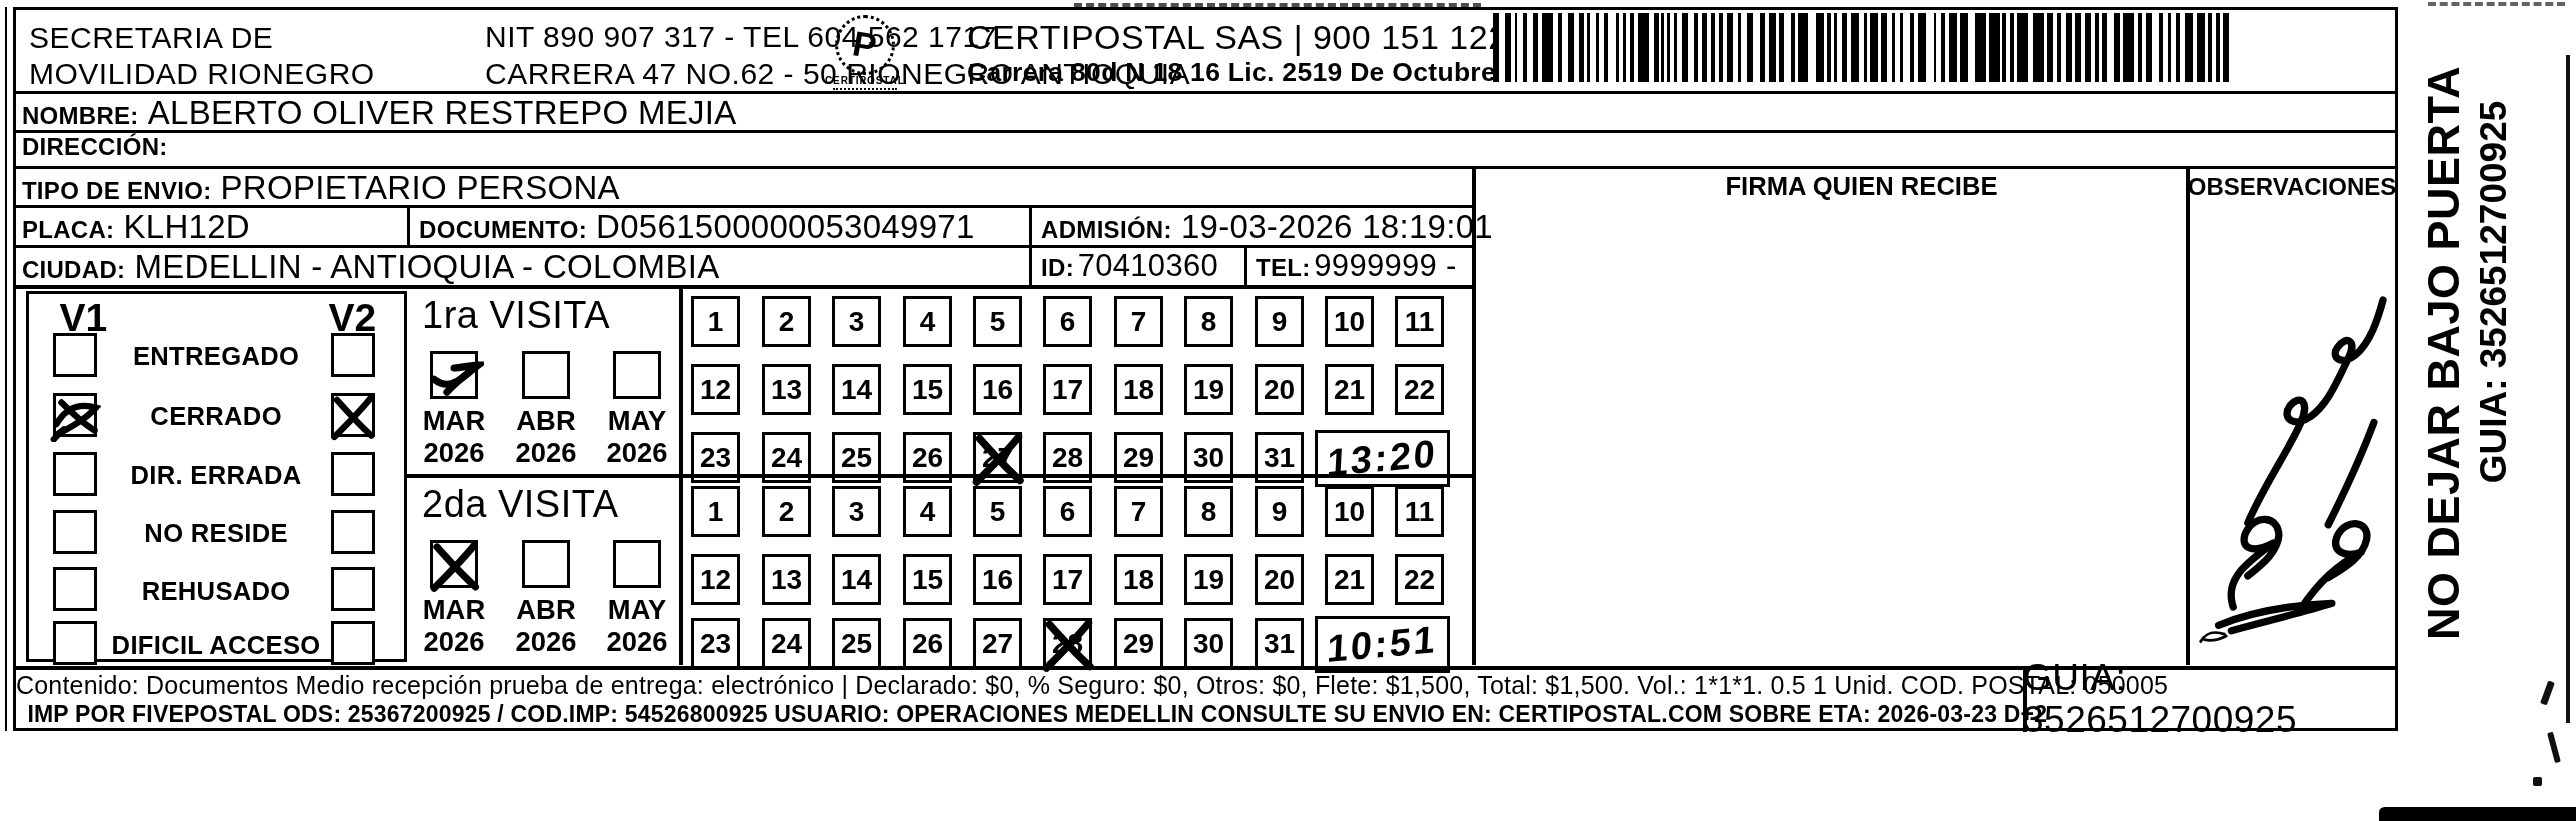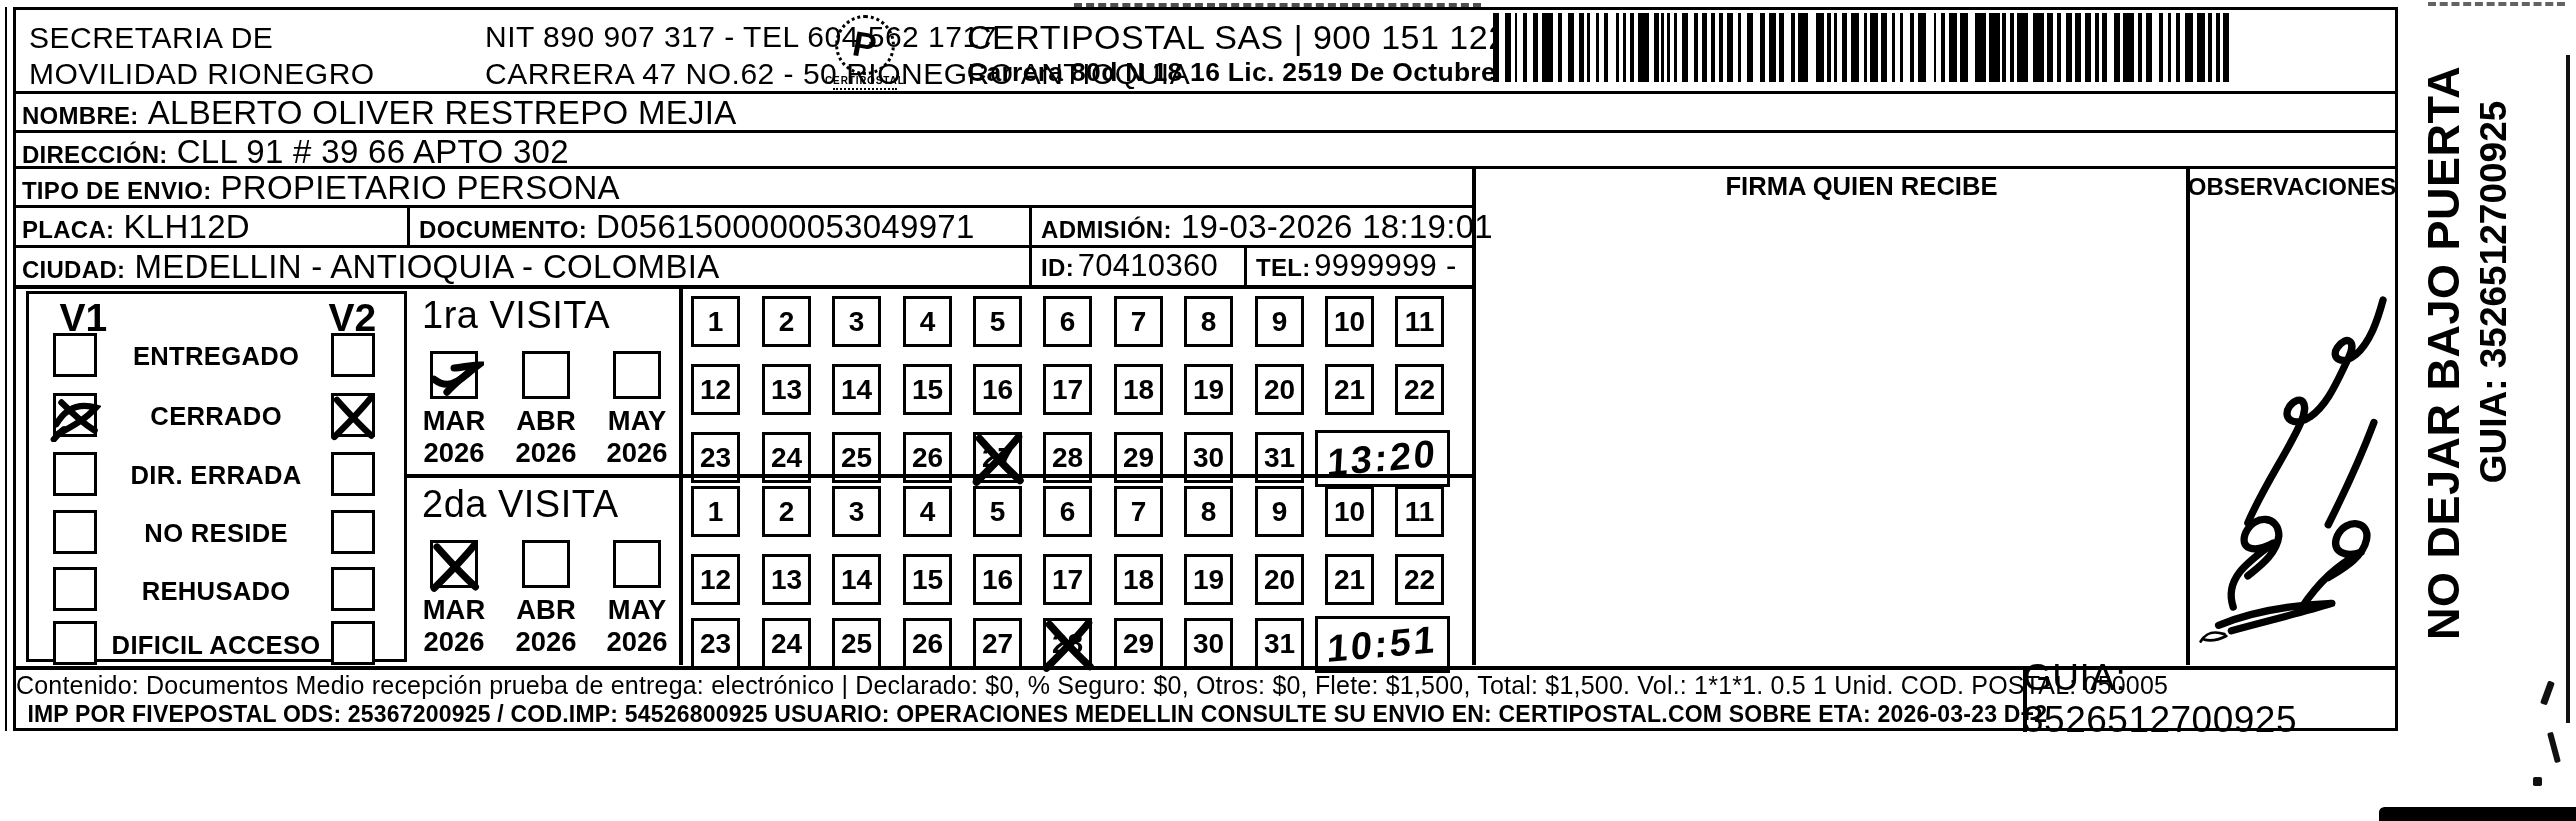--- a/index.html
+++ b/index.html
@@ -253,21 +253,20 @@
       <i style="width:6.4px;background:#000"></i>
       <i style="width:7.3px;background:#fff"></i>
     </div>
 
   <div class="row" style="left:12.8px;top:91px;width:2385px;height:38px;">
     <span class="fld-label">NOMBRE:</span>
     <span class="fld-value">ALBERTO OLIVER RESTREPO MEJIA</span>
   </div>
   <div class="row" style="left:12.8px;top:130px;width:2385px;height:37px;">
     <span class="fld-label">DIRECCIÓN:</span>
-    <span class="fld-value">CLL 91 # 39 66 APTO 302</span>
   </div>
   <div class="row" style="left:12.8px;top:166px;width:1459px;height:38px;">
     <span class="fld-label">TIPO DE ENVIO:</span>
     <span class="fld-value">PROPIETARIO PERSONA</span>
   </div>
   <div class="hdr-cell" style="left:1472px;top:166px;width:779px;height:38px;">FIRMA QUIEN RECIBE</div>
   <div class="hdr-cell" style="left:2186px;top:166px;width:212px;height:38px;font-size:24px;">OBSERVACIONES</div>
 
   <div class="row" style="left:12.8px;top:205px;width:394px;height:40px;">
     <span class="fld-label">PLACA:</span>

